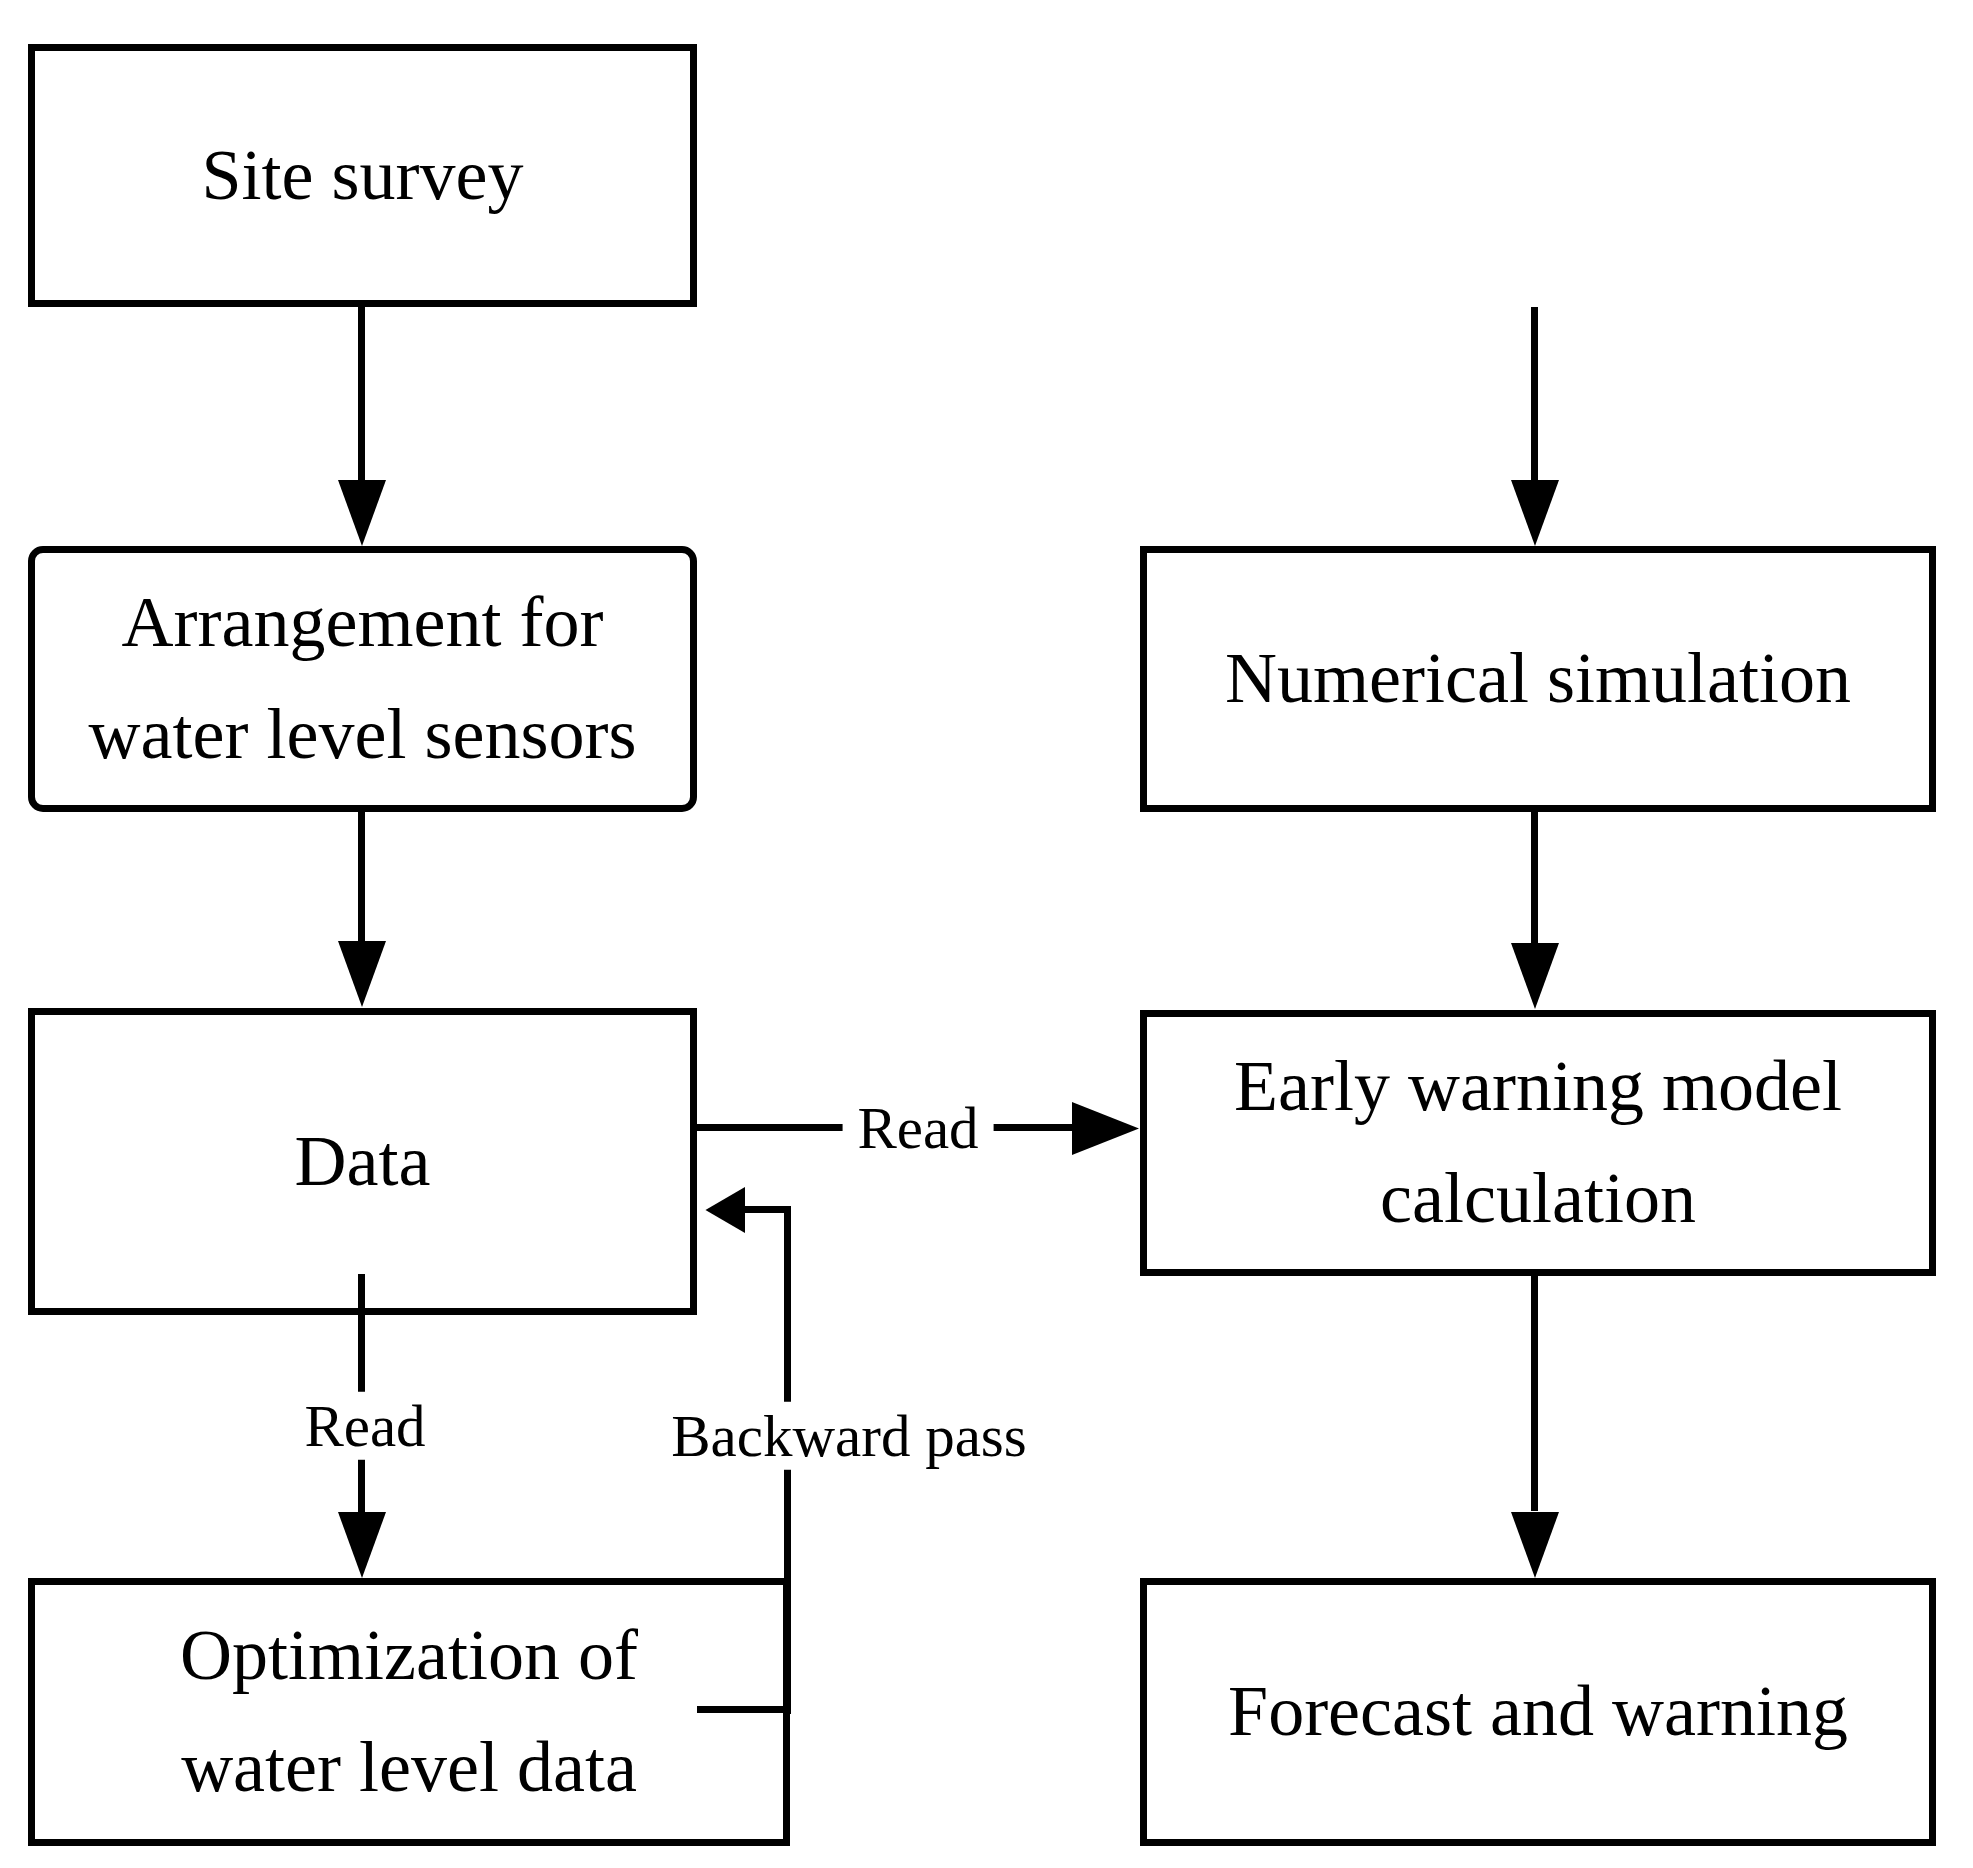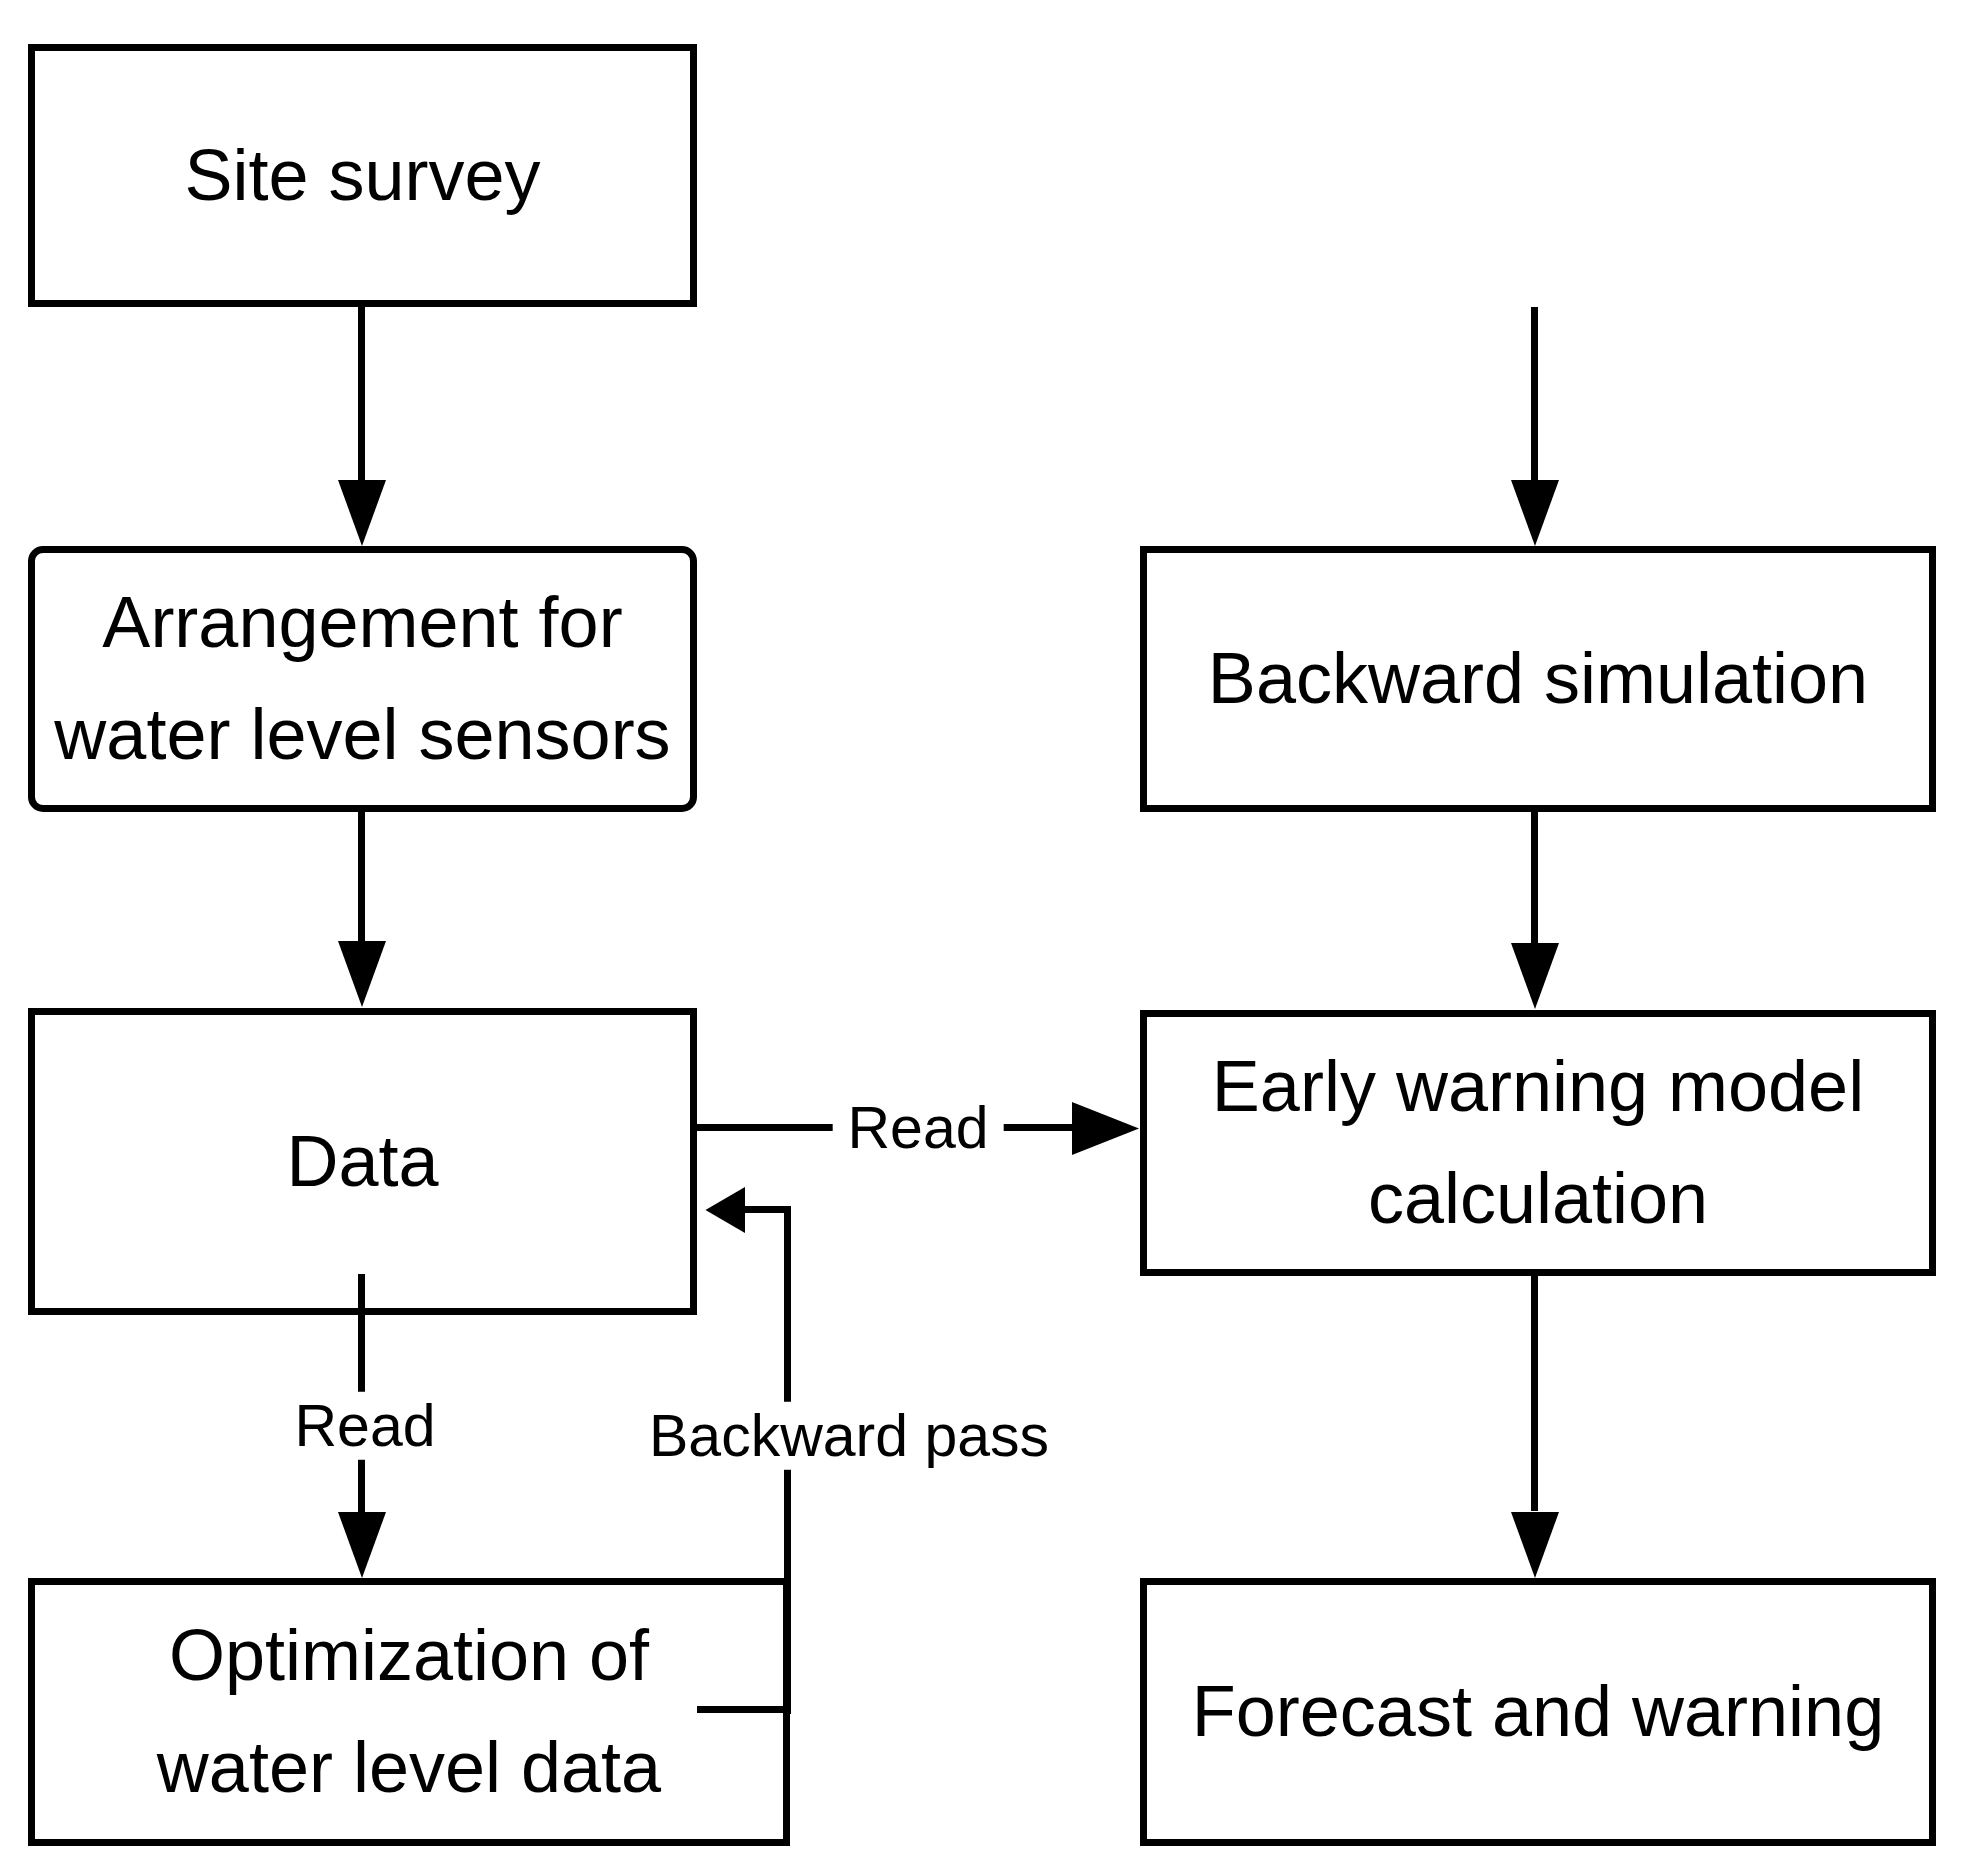--- a/index.html
+++ b/index.html
@@ -1,20 +1,20 @@
 <!DOCTYPE html>
 <html style="font-size:14.8px"><head>
 <meta charset="utf-8">
 <style>
   html,body{margin:0;padding:0;background:#ffffff;}
   .canvas{
     position:relative;
     width:1973px;height:1868px;
     background:#ffffff;
-    font-family:Liberation Sans, sans-serif;
+    font-family:Liberation Serif, serif;
     color:#000000;
     overflow:hidden;
   }
   .box{
     position:absolute;
     border:7.4px solid #000000;
     box-sizing:border-box;
     background:#ffffff;
     display:flex;
     align-items:center;
@@ -55,21 +55,21 @@
 
 <div class="canvas">
 
   <div class="box" id="box-l1">Site survey</div>
   <div class="box" id="box-l2">Arrangement for
 water level sensors</div>
   <div class="box" id="box-l3">Data</div>
   <div class="box" id="box-l4">Optimization of
 water level data</div>
 
-  <div class="box" id="box-r2">Backward simulation</div>
+  <div class="box" id="box-r2">Numerical simulation</div>
   <div class="box" id="box-r3">Early warning model
 calculation</div>
   <div class="box" id="box-r4">Forecast and warning</div>
 
   <div class="shaft" style="left:358px;top:307px;width:7.4px;height:173px;"></div>
   <div class="head head-down" style="left:338px;top:480px;"></div>
 
   <div class="shaft" style="left:358px;top:812px;width:7.4px;height:129px;"></div>
   <div class="head head-down" style="left:338px;top:941px;"></div>
 

